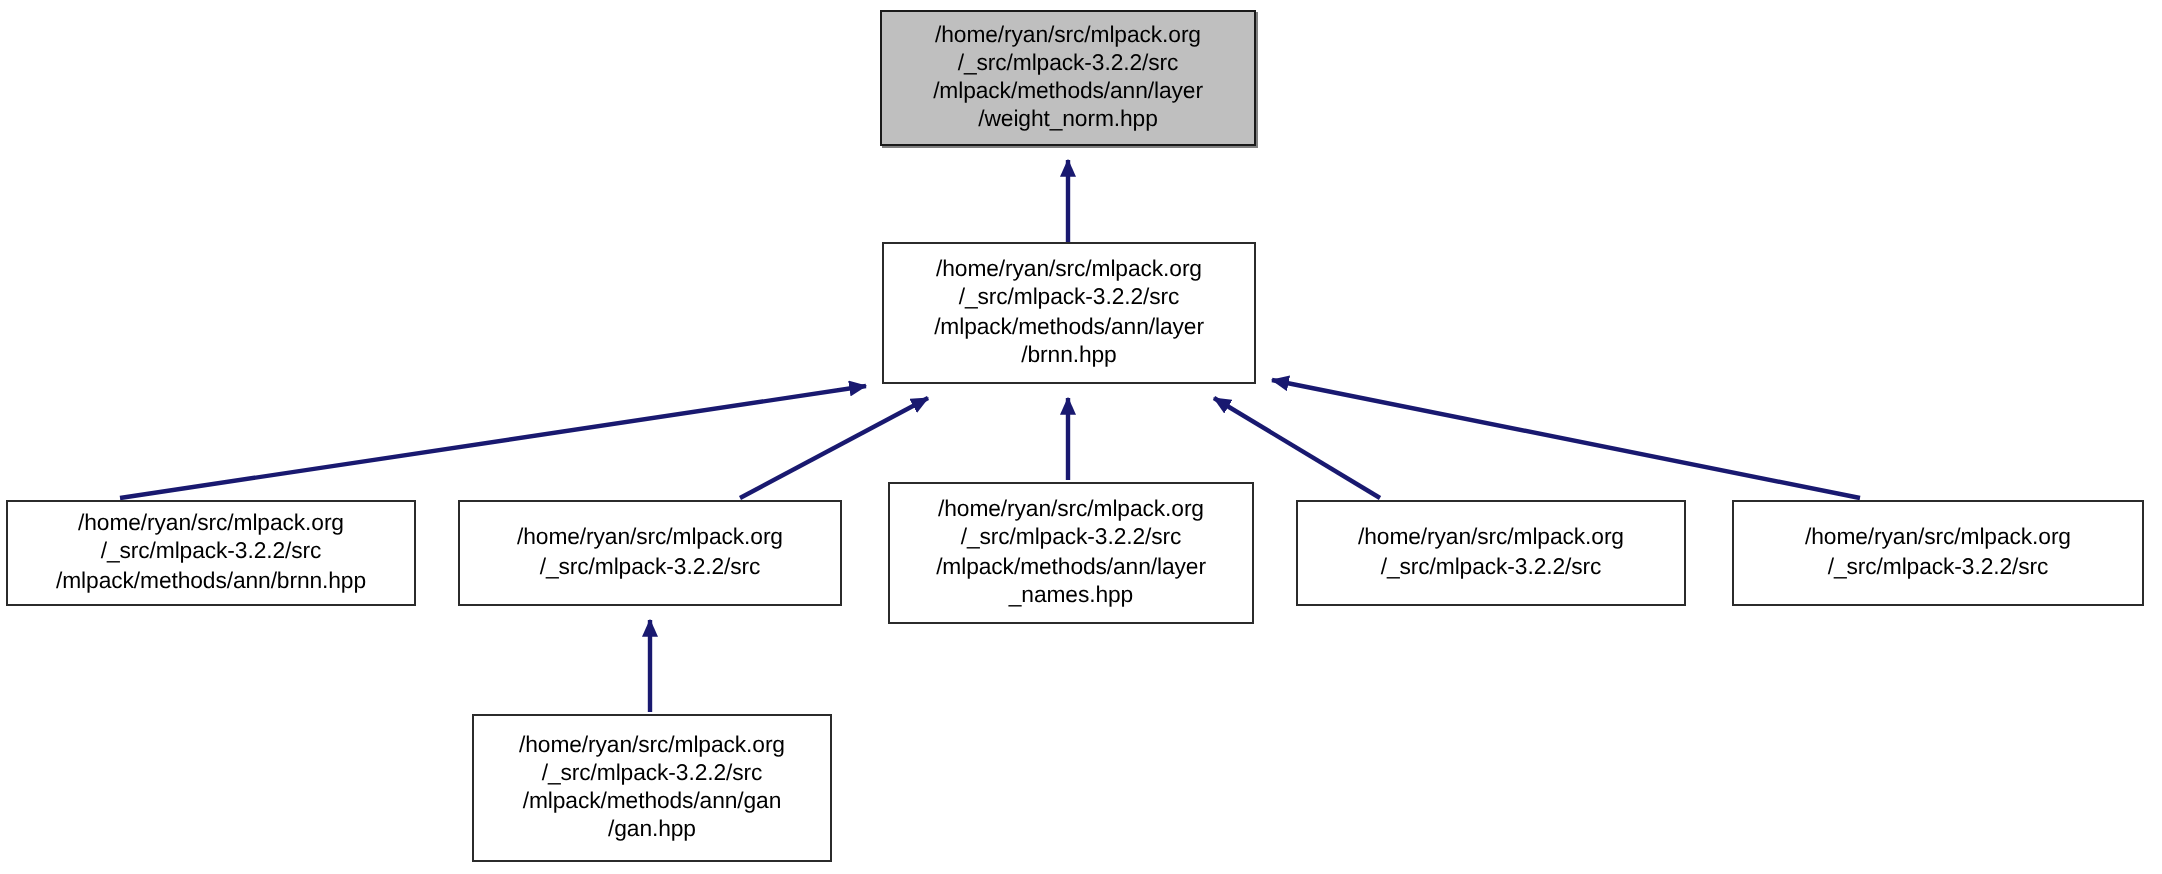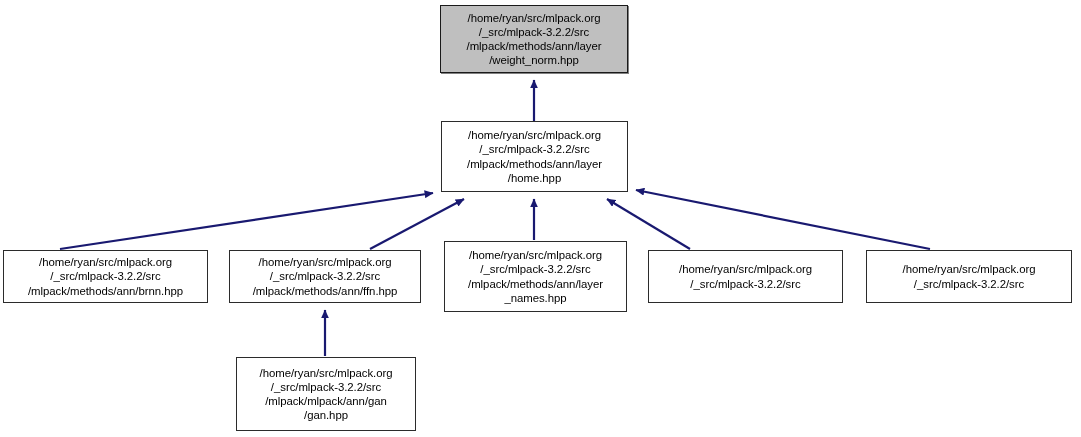--- a/index.html
+++ b/index.html
@@ -81,33 +81,32 @@
     <span class="line">/home/ryan/src/mlpack.org</span>
     <span class="line">/_src/mlpack-3.2.2/src</span>
     <span class="line">/mlpack/methods/ann/layer</span>
     <span class="line">/weight_norm.hpp</span>
   </div>
 
   <div class="node" style="left:441px; top:121px; width:187px; height:71px;">
     <span class="line">/home/ryan/src/mlpack.org</span>
     <span class="line">/_src/mlpack-3.2.2/src</span>
     <span class="line">/mlpack/methods/ann/layer</span>
-    <span class="line">/home.hpp</span>
+    <span class="line">/brnn.hpp</span>
   </div>
 
   <div class="node" style="left:3px; top:250px; width:205px; height:53px;">
     <span class="line">/home/ryan/src/mlpack.org</span>
     <span class="line">/_src/mlpack-3.2.2/src</span>
     <span class="line">/mlpack/methods/ann/brnn.hpp</span>
   </div>
 
   <div class="node" style="left:229px; top:250px; width:192px; height:53px;">
     <span class="line">/home/ryan/src/mlpack.org</span>
     <span class="line">/_src/mlpack-3.2.2/src</span>
-    <span class="line">/mlpack/methods/ann/ffn.hpp</span>
   </div>
 
   <div class="node" style="left:444px; top:241px; width:183px; height:71px;">
     <span class="line">/home/ryan/src/mlpack.org</span>
     <span class="line">/_src/mlpack-3.2.2/src</span>
     <span class="line">/mlpack/methods/ann/layer</span>
     <span class="line">_names.hpp</span>
   </div>
 
   <div class="node" style="left:648px; top:250px; width:195px; height:53px;">
@@ -116,17 +115,17 @@
   </div>
 
   <div class="node" style="left:866px; top:250px; width:206px; height:53px;">
     <span class="line">/home/ryan/src/mlpack.org</span>
     <span class="line">/_src/mlpack-3.2.2/src</span>
   </div>
 
   <div class="node" style="left:236px; top:357px; width:180px; height:74px;">
     <span class="line">/home/ryan/src/mlpack.org</span>
     <span class="line">/_src/mlpack-3.2.2/src</span>
-    <span class="line">/mlpack/mlpack/ann/gan</span>
+    <span class="line">/mlpack/methods/ann/gan</span>
     <span class="line">/gan.hpp</span>
   </div>
 
 </div>
 
 </body></html>

